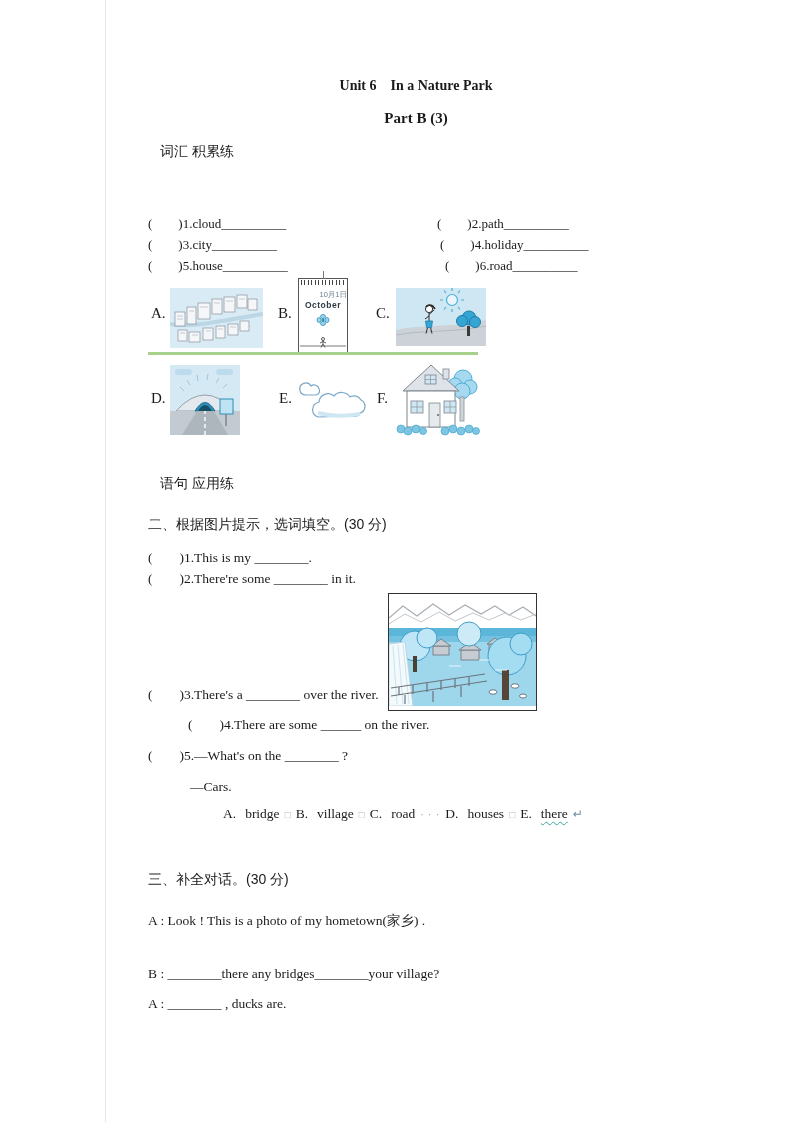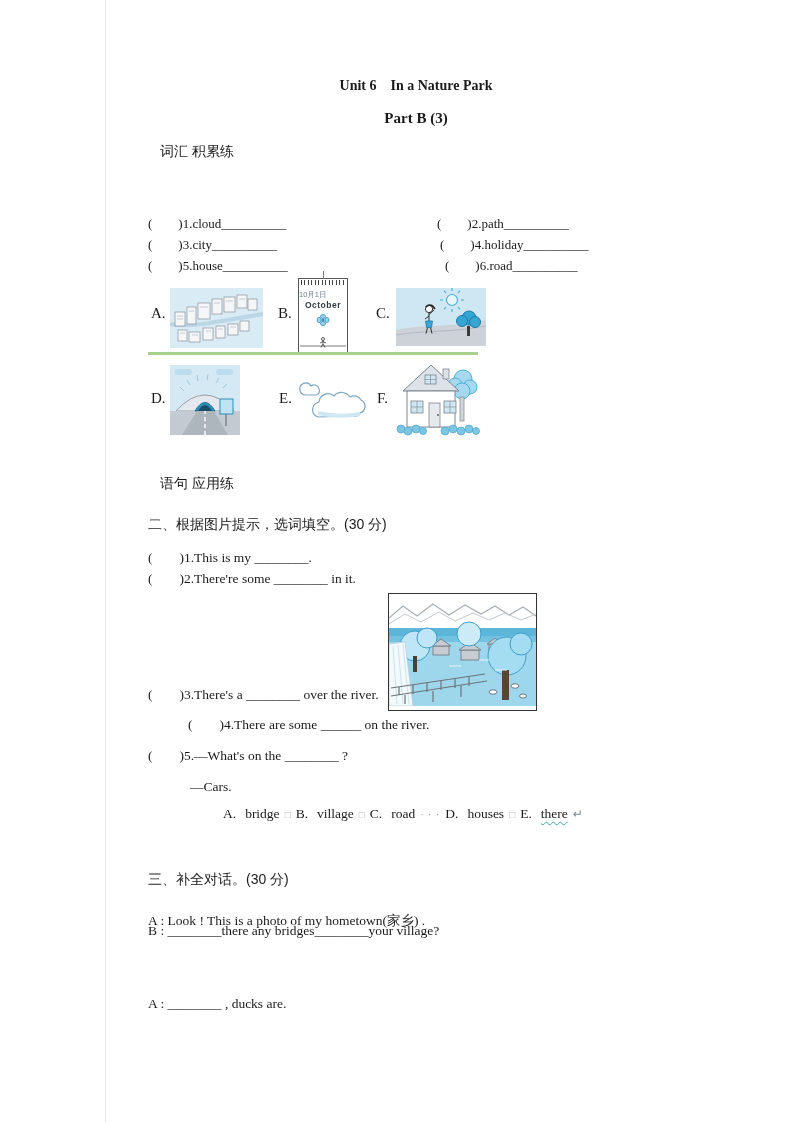--- a/index.html
+++ b/index.html
@@ -15,21 +15,21 @@
   .qline { font-size:13.5px; }
   .piclabel { font-size:15px; }
   .rule-v { position:absolute; width:1px; background:#e5e5e5; }
   .divider { position:absolute; height:2.5px; background:#a9d18e; }
   .picbox { position:absolute; }
   .calendar { position:absolute; width:50px; height:75px; border:1px solid #555;
               background:#fff; box-sizing:border-box; }
   .cal-hatch { height:5px; margin:1px 2px 0 2px;
                background:repeating-linear-gradient(90deg,#444 0 1px,transparent 1px 3.5px); }
   .cal-hook { position:absolute; left:24px; top:-8px; width:1px; height:8px; background:#777; }
-  .cal-date { margin-top:5px; text-align:left; font-size:7.5px; color:#6b7f8f;
+  .cal-date { margin-top:5px; text-align:right; font-size:7.5px; color:#6b7f8f;
               font-family:"Liberation Sans", sans-serif; }
   .cal-month { text-align:center; font-size:8.5px; font-weight:bold; color:#2f3b44;
                letter-spacing:.5px; font-family:"Liberation Sans", sans-serif; }
   .cal-flower { display:block; margin:2px auto 0 auto; }
   .cal-foot { position:absolute; bottom:2px; left:1px; }
   .village { position:absolute; border:1px solid #333; background:#fff; box-sizing:content-box; }
   .wordbank { position:absolute; display:flex; align-items:baseline; font-size:13.5px; }
   .wb-label { margin-right:9px; }
   .wb-word { }
   .wb-sep { color:#b3bac0; font-size:10px; margin:0 5px; align-self:center; }
@@ -264,16 +264,16 @@
     <span class="wb-label">D.</span>
       <span class="wb-word">houses</span>
       <span class="wb-sep">□</span>
     <span class="wb-label">E.</span>
       <span class="wb-word wavy">there</span>
       <span class="wb-sep ret">↵</span>
   </div>
 
   <div class="abs instr cn" style="left:148px; top:871px;">三、补全对话。(30 分)</div>
   <div class="abs qline" style="left:148px; top:913px;">A : Look ! This is a photo of my hometown(家乡) .</div>
-  <div class="abs qline" style="left:148px; top:923px;">B : ________there any bridges________your village?</div>
+  <div class="abs qline" style="left:148px; top:966px;">B : ________there any bridges________your village?</div>
   <div class="abs qline" style="left:148px; top:996px;">A : ________ , ducks are.</div>
 
 </div>
 
 </body></html>

